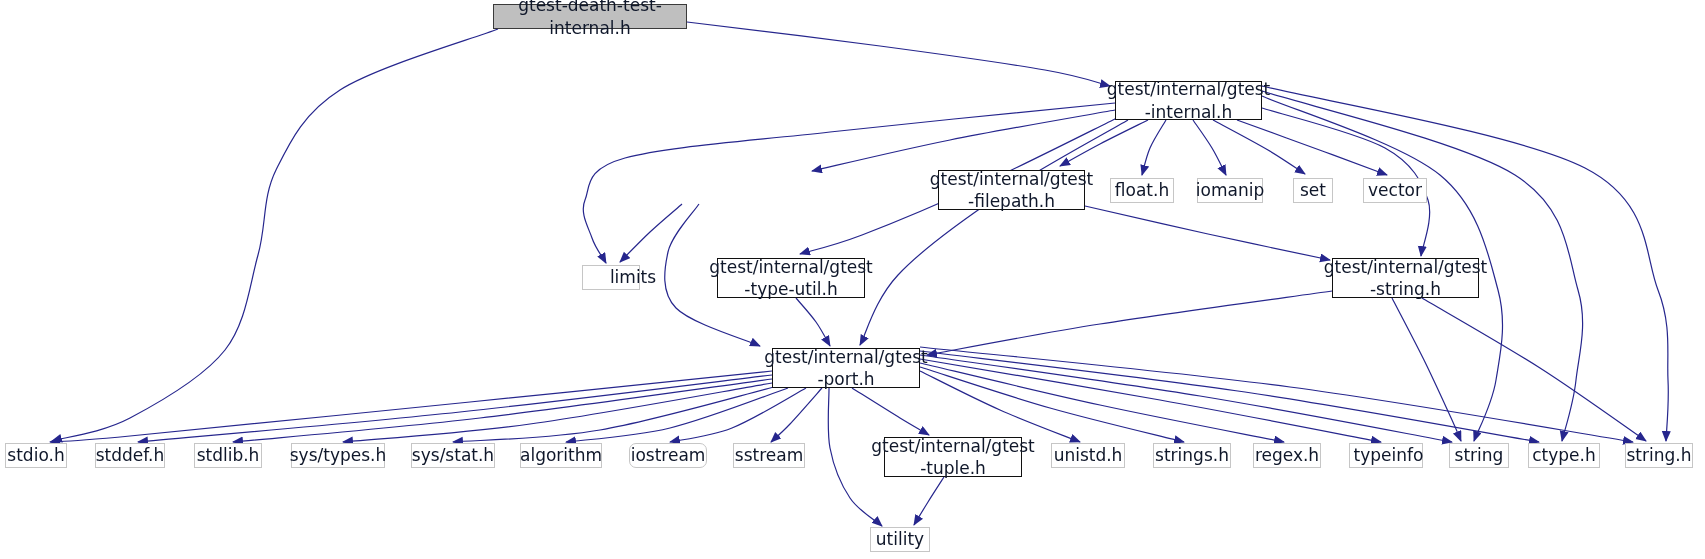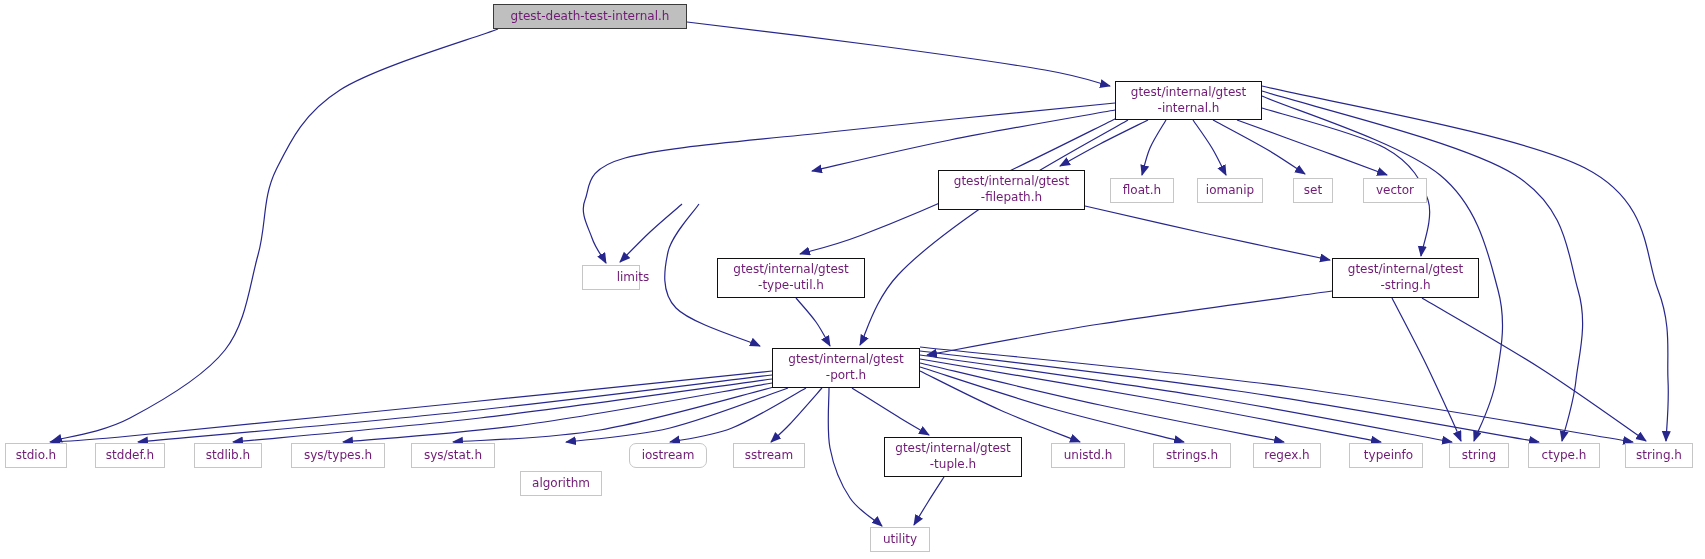--- a/index.html
+++ b/index.html
@@ -10,21 +10,21 @@
     font-family:"DejaVu Sans","Liberation Sans",sans-serif;
     overflow:hidden;
   }
   #edges{position:absolute;left:0;top:0;z-index:1;}
   .node{
     position:absolute;z-index:2;
     box-sizing:border-box;
     display:flex;align-items:center;justify-content:center;
     text-align:center;
     background:#ffffff;
-    font-size:12px;line-height:1.32;color:#701a75;
+    font-size:17px;line-height:1.32;color:#0f172a;
     white-space:pre-line;
     padding:1px 4px;
   }
   .node.root{background:#bfbfbf;border:1px solid #3a3a3a;}
   .node.linked{border:1px solid #101010;}
   .node.plain{border:1px solid #c6c6c6;}
 </style>
 </head>
 <body>
 
@@ -90,21 +90,21 @@
 -type-util.h</div>
     <div class="node linked" style="left: 1332px; top: 258px; width: 147px; height: 40px;">gtest/internal/gtest
 -string.h</div>
     <div class="node linked" style="left: 772px; top: 348px; width: 148px; height: 40px;">gtest/internal/gtest
 -port.h</div>
     <div class="node plain" style="left: 5px; top: 443px; width: 62px; height: 25px;">stdio.h</div>
     <div class="node plain" style="left: 95px; top: 443px; width: 70px; height: 25px;">stddef.h</div>
     <div class="node plain" style="left: 194px; top: 443px; width: 68px; height: 25px;">stdlib.h</div>
     <div class="node plain" style="left: 291px; top: 443px; width: 94px; height: 25px;">sys/types.h</div>
     <div class="node plain" style="left: 411px; top: 443px; width: 84px; height: 25px;">sys/stat.h</div>
-    <div class="node plain" style="left: 520px; top: 443px; width: 82px; height: 25px; margin-top: 28px;">algorithm</div>
+    <div class="node plain" style="left: 520px; top: 443px; width: 82px; height: 25px;">algorithm</div>
     <div class="node plain" style="left: 629px; top: 443px; width: 78px; height: 25px; border-radius: 7px;">iostream</div>
     <div class="node plain" style="left: 733px; top: 443px; width: 72px; height: 25px;">sstream</div>
     <div class="node linked" style="left: 884px; top: 437px; width: 138px; height: 40px;">gtest/internal/gtest
 -tuple.h</div>
     <div class="node plain" style="left: 1051px; top: 443px; width: 74px; height: 25px;">unistd.h</div>
     <div class="node plain" style="left: 1153px; top: 443px; width: 78px; height: 25px;">strings.h</div>
     <div class="node plain" style="left: 1253px; top: 443px; width: 68px; height: 25px;">regex.h</div>
     <div class="node plain" style="left: 1349px; top: 443px; width: 74px; height: 25px; padding-left: 9px;">typeinfo</div>
     <div class="node plain" style="left: 1449px; top: 443px; width: 60px; height: 25px;">string</div>
     <div class="node plain" style="left: 1528px; top: 443px; width: 72px; height: 25px;">ctype.h</div>

